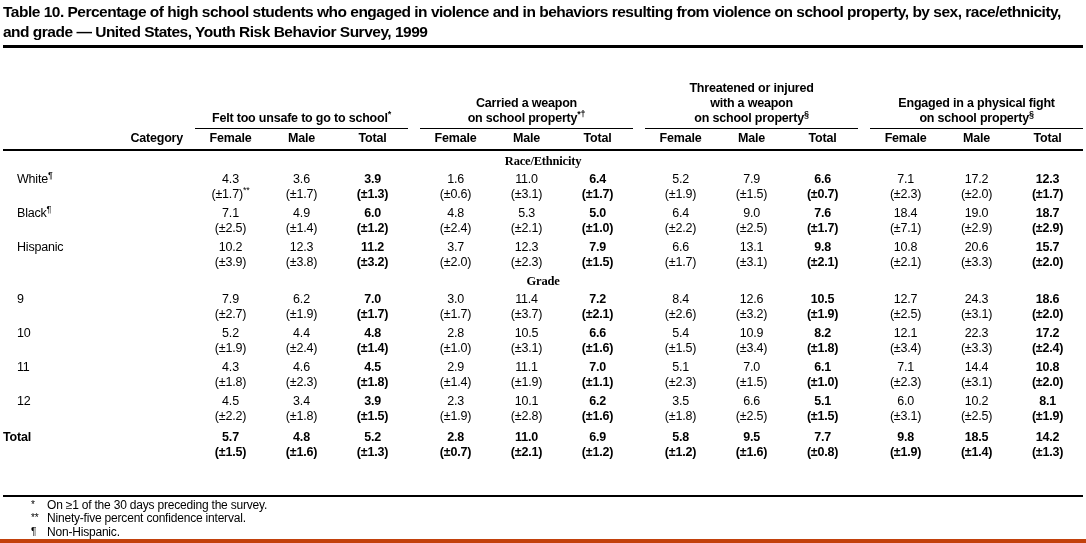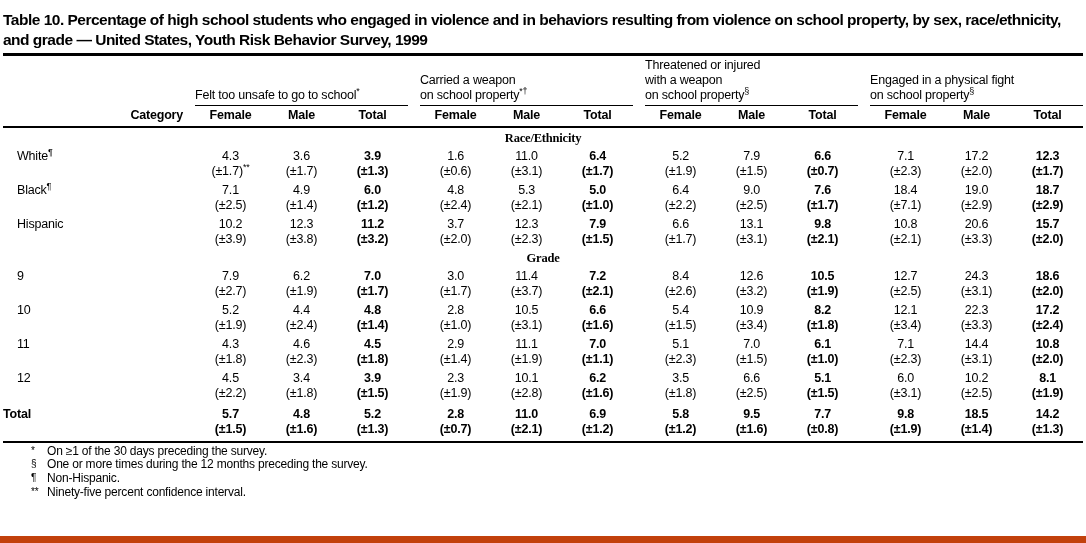--- a/index.html
+++ b/index.html
@@ -5,23 +5,24 @@
   * { box-sizing: border-box; }
   html, body { margin: 0; padding: 0; background: #fff; }
   body {
     width: 1086px; height: 543px;
     font-family: "Liberation Sans", "DejaVu Sans", sans-serif;
     color: #000;
   }
   .page {
     width: 1086px; height: 543px;
     display: flex; flex-direction: column;
-    border-bottom: 7px solid #c2410c;
-    padding: 8px 3px;
+    border-bottom: 4px solid #c2410c;
+    padding: 0 3px;
     overflow: hidden;
+    gap: 31px;
   }
   .title {
     font-weight: 700;
     font-size: 15.5px;
     line-height: 1.28;
     letter-spacing: -0.5px;
     padding: 2px 0 3px 0;
     border-bottom: 3px solid #000;
   }
   table.data-table {
@@ -34,22 +35,22 @@
   col.col-spacer{ width: 12px; }
   col.col-data  { width: 71px; }
   th, td {
     padding: 0;
     font-size: 12.5px;
     letter-spacing: -0.2px;
     line-height: 1.2;
     vertical-align: bottom;
   }
   .group-head {
-    font-weight: 400;
-    text-align: left;
+    font-weight: 700;
+    text-align: center;
     vertical-align: bottom;
     border-bottom: 1px solid #000;
     padding-bottom: 2px;
     margin-top: 32px;
   }
   .cat-head {
     text-align: right;
     vertical-align: bottom;
     font-weight: 700;
     padding-bottom: 3px;
@@ -451,17 +452,16 @@
           <td class="ci tot">(±0.8)</td>
           <td></td>
           <td class="ci tot">(±1.9)</td>
           <td class="ci tot">(±1.4)</td>
           <td class="ci tot">(±1.3)</td>
         </tr>
       </tbody>
     </table>
   <div class="footnotes">
       <div class="fn"><span class="fn-sym">*</span><span class="fn-text">On ≥1 of the 30 days preceding the survey.</span></div>
-      <div class="fn"><span class="fn-sym">§</span><span class="fn-text">One or more times during the 12 months preceding the survey.</span></div>
+      <div class="fn"><span class="fn-sym">**</span><span class="fn-text">Ninety-five percent confidence interval.</span></div>
       <div class="fn"><span class="fn-sym">¶</span><span class="fn-text">Non-Hispanic.</span></div>
-      <div class="fn"><span class="fn-sym">**</span><span class="fn-text">Ninety-five percent confidence interval.</span></div>
     </div>
 </div>
 
 </body></html>

